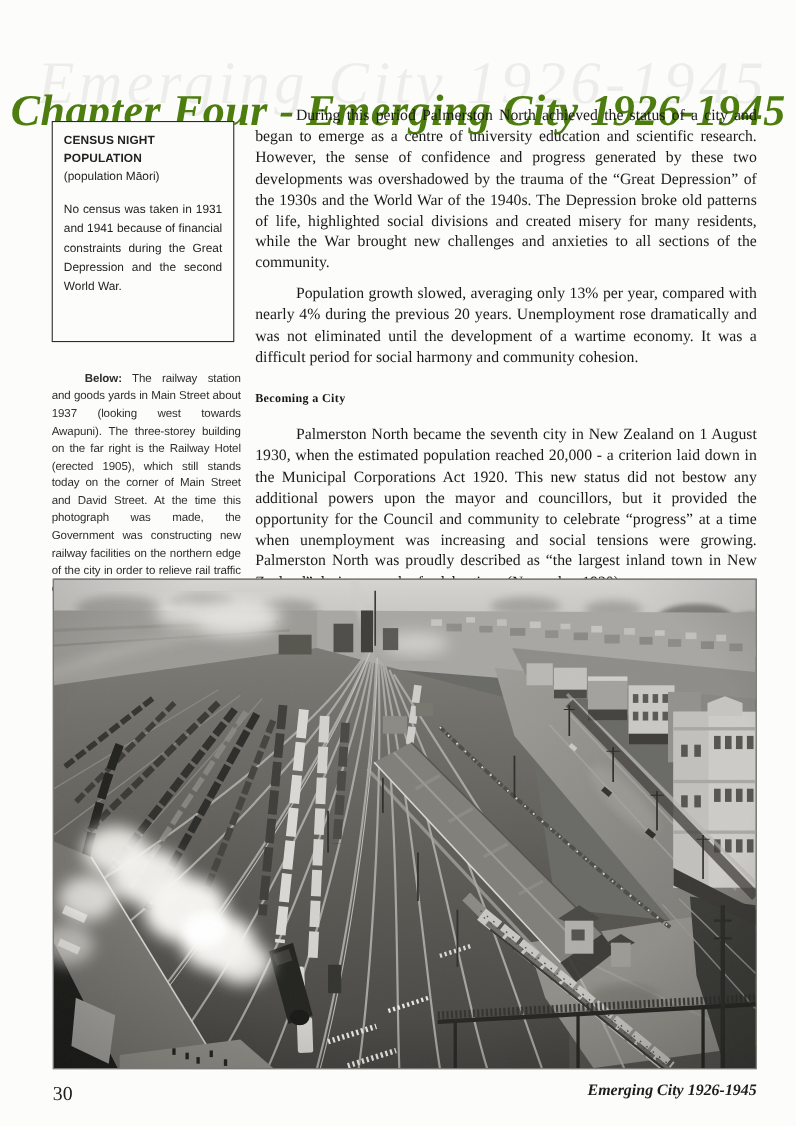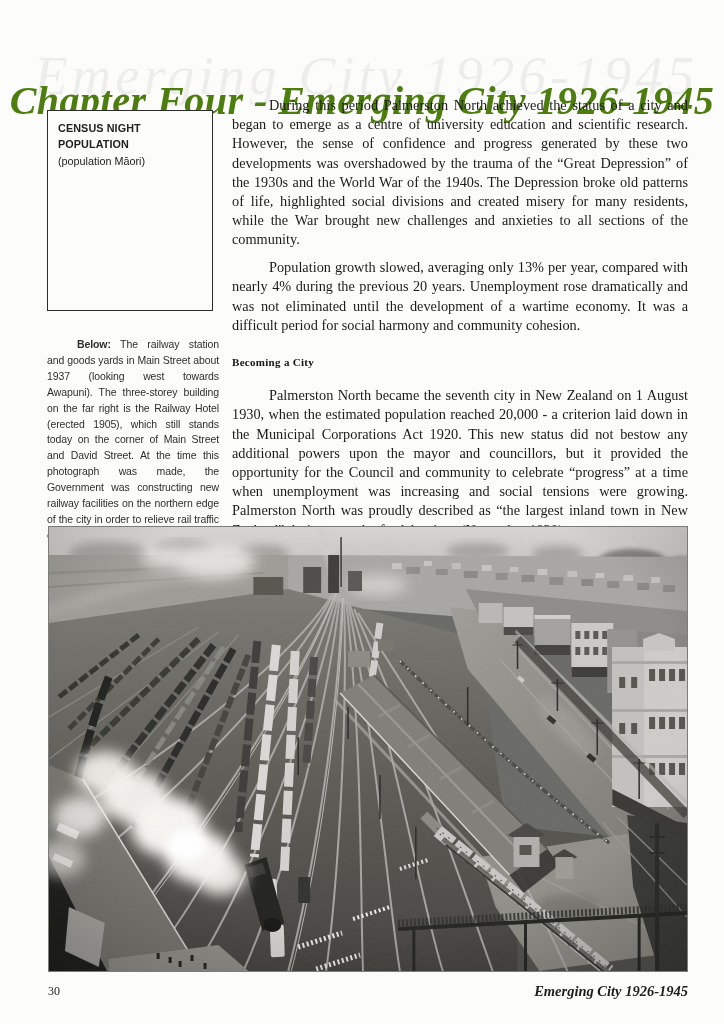--- a/index.html
+++ b/index.html
@@ -49,37 +49,38 @@
     margin:18px 0 14px 0;font-weight:bold;font-size:11px;
     letter-spacing:0.3px;text-indent:0;color:#161614;
   }
   
   #photo-figure{
     position:absolute;left:48px;top:526px;width:640px;height:446px;margin:0;
     border:1px solid #7c7c78;box-sizing:border-box;background:#6a6a66;
   }
   #photo-figure svg{display:block;width:100%;height:100%;}
   
-  #folio{position:absolute;left:48px;top:984px;font-size:12px;color:#1d1d1b;}
+  #folio{position:absolute;left:48px;top:984px;font-size:18px;color:#1d1d1b;}
   #running-title{
     position:absolute;right:36px;top:983px;font-size:14.5px;
     font-style:italic;font-weight:bold;color:#1d1d1b;
   }
 </style>
 </head>
 <body>
 
 <div id="page">
 
   <div id="watermark">Emerging City 1926-1945</div>
   <h1 id="title">Chapter Four - Emerging City 1926-1945</h1>
 
   <div id="census-box">
     <div class="bx-head">CENSUS NIGHT POPULATION</div>
     <div class="bx-sub">(population Māori)</div>
+    <div id="census-note">No census was taken in 1931 and 1941 because of financial constraints during the Great Depression and the second World War.</div>
   </div>
 
   <div id="photo-caption">
     <span class="cap-label">Below:</span><span> The railway station and goods yards in Main Street about 1937 (looking west towards Awapuni). The three-storey building on the far right is the Railway Hotel (erected 1905), which still stands today on the corner of Main Street and David Street. At the time this photograph was made, the Government was constructing new railway facilities on the northern edge of the city in order to relieve rail traffic congestion in the central city.</span>
   </div>
 
   <div id="main-col">
     <p>During this period Palmerston North achieved the status of a city and began to emerge as a centre of university education and scientific research. However, the sense of confidence and progress generated by these two developments was overshadowed by the trauma of the “Great Depression” of the 1930s and the World War of the 1940s. The Depression broke old patterns of life, highlighted social divisions and created misery for many residents, while the War brought new challenges and anxieties to all sections of the community.</p>
     <p>Population growth slowed, averaging only 13% per year, compared with nearly 4% during the previous 20 years. Unemployment rose dramatically and was not eliminated until the development of a wartime economy. It was a difficult period for social harmony and community cohesion.</p>
     <h2 id="section-heading">Becoming a City</h2>

